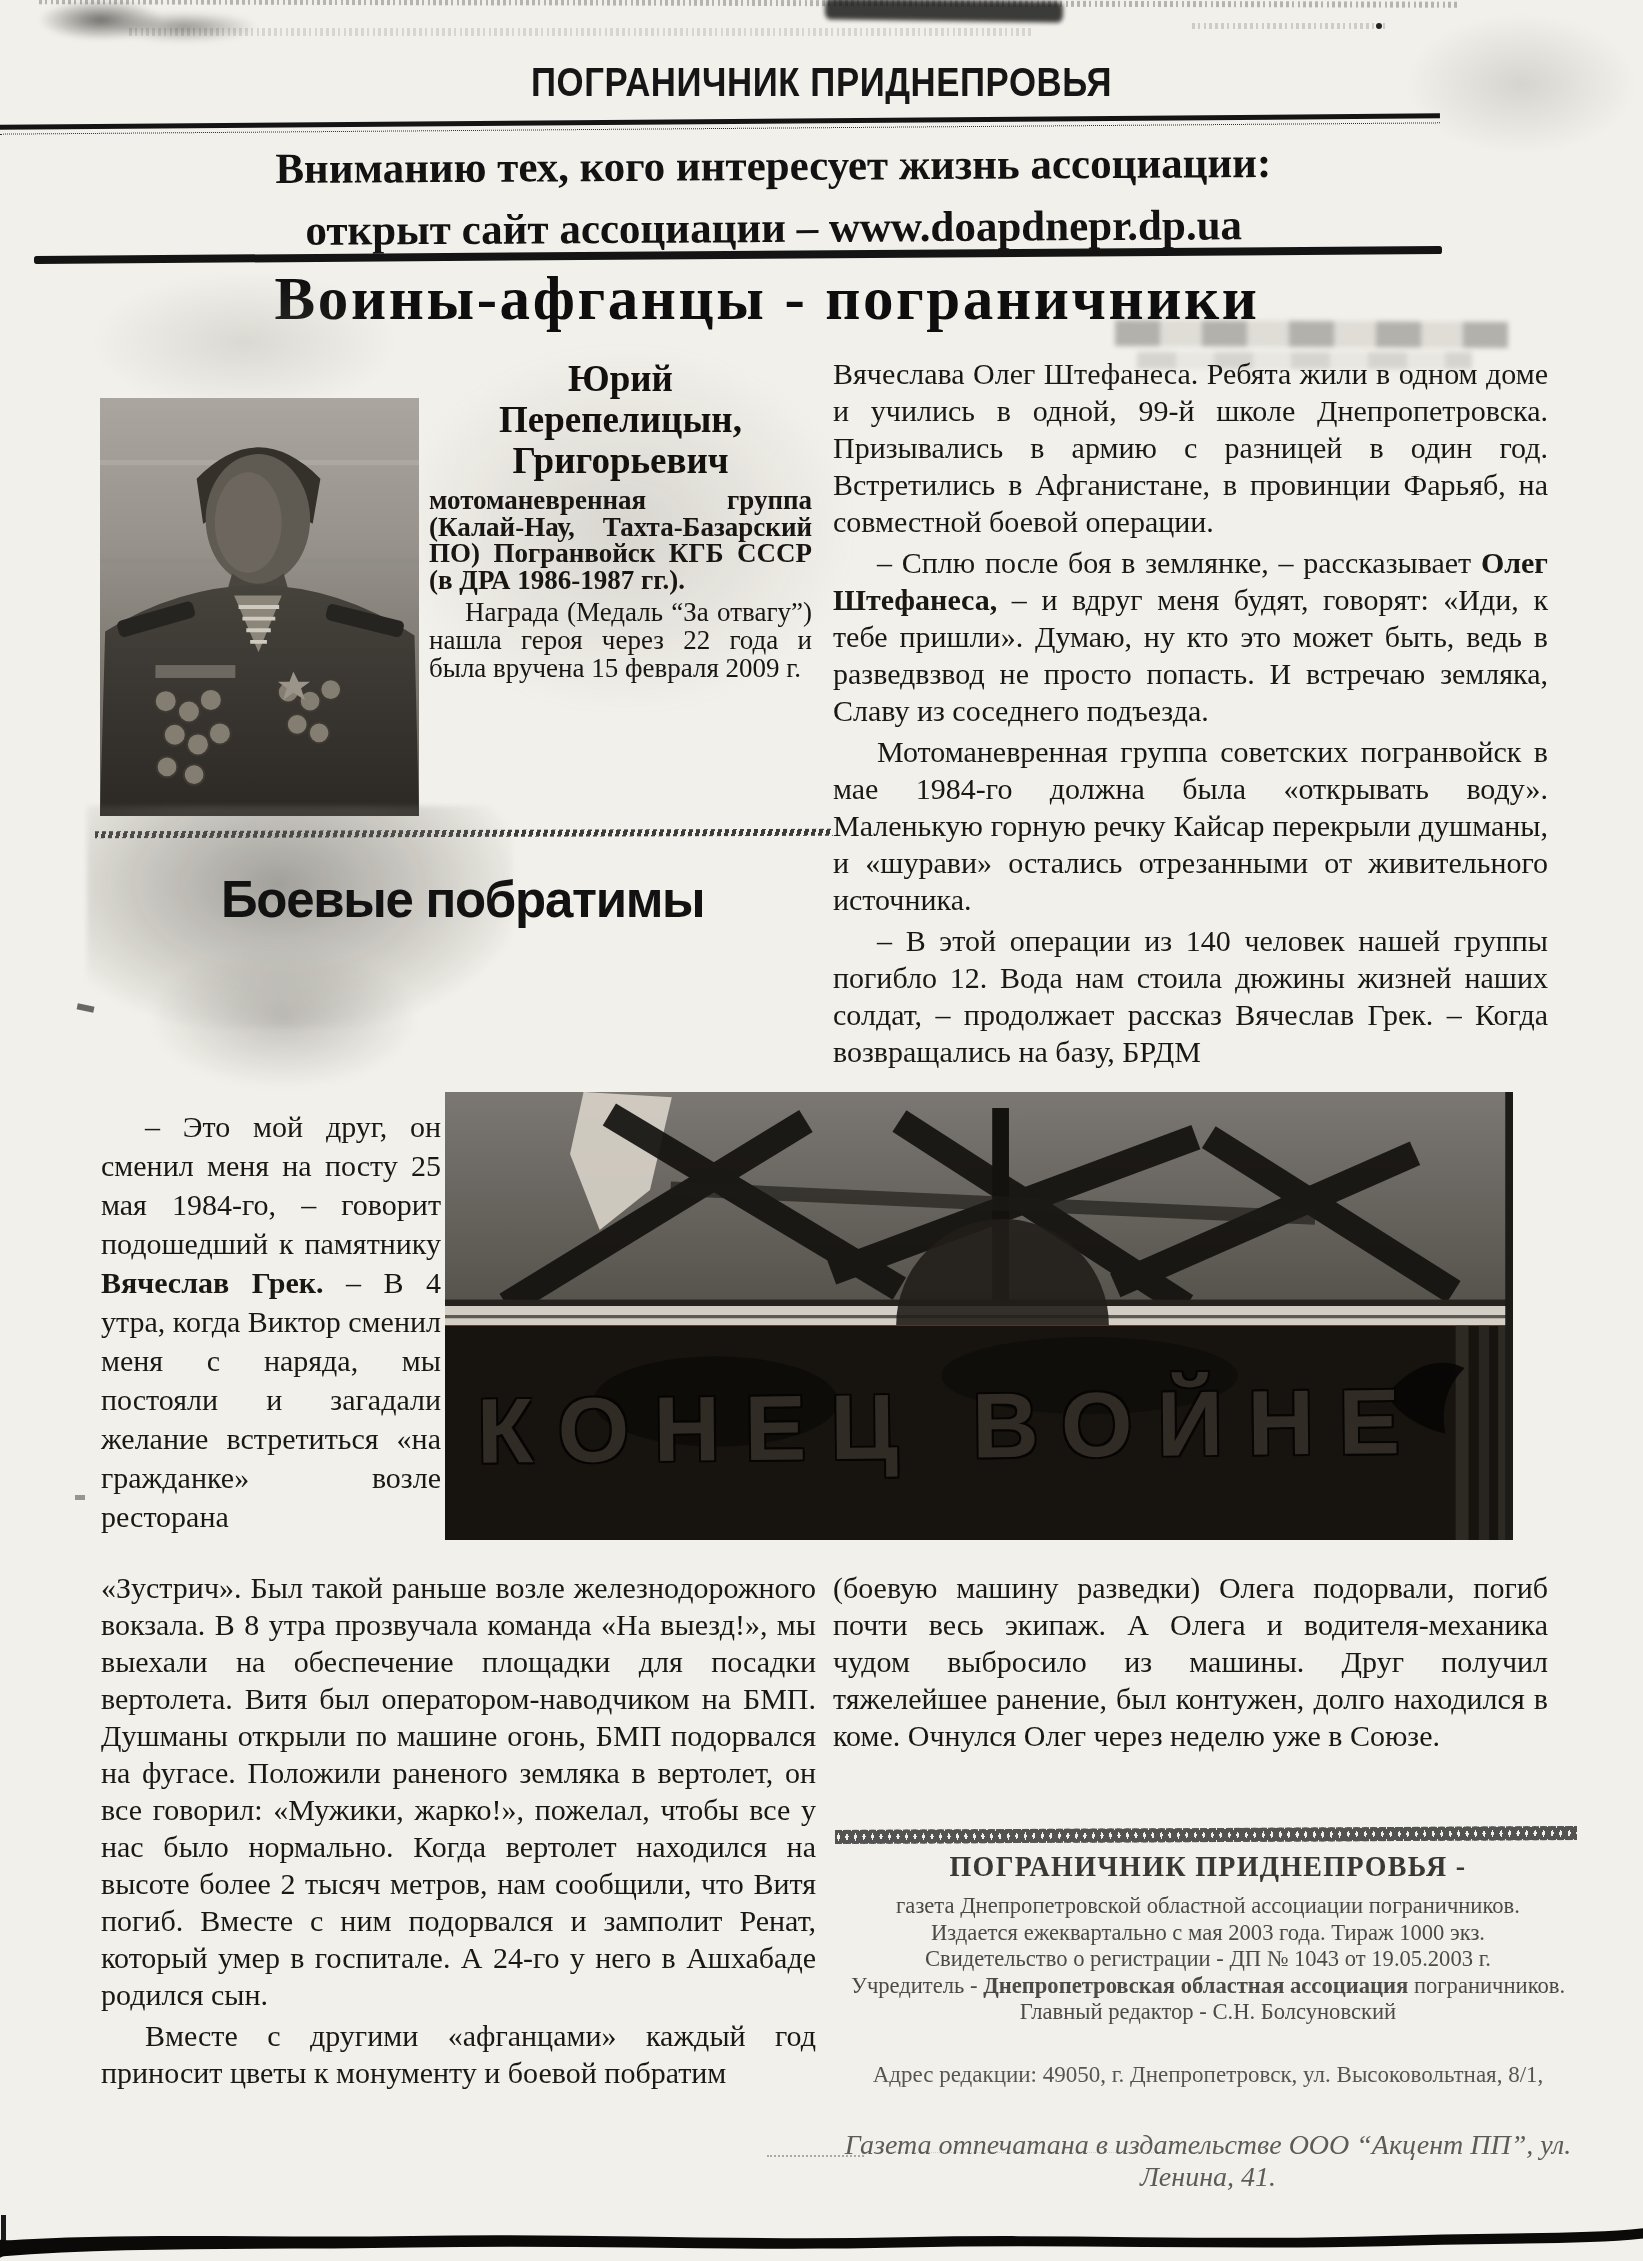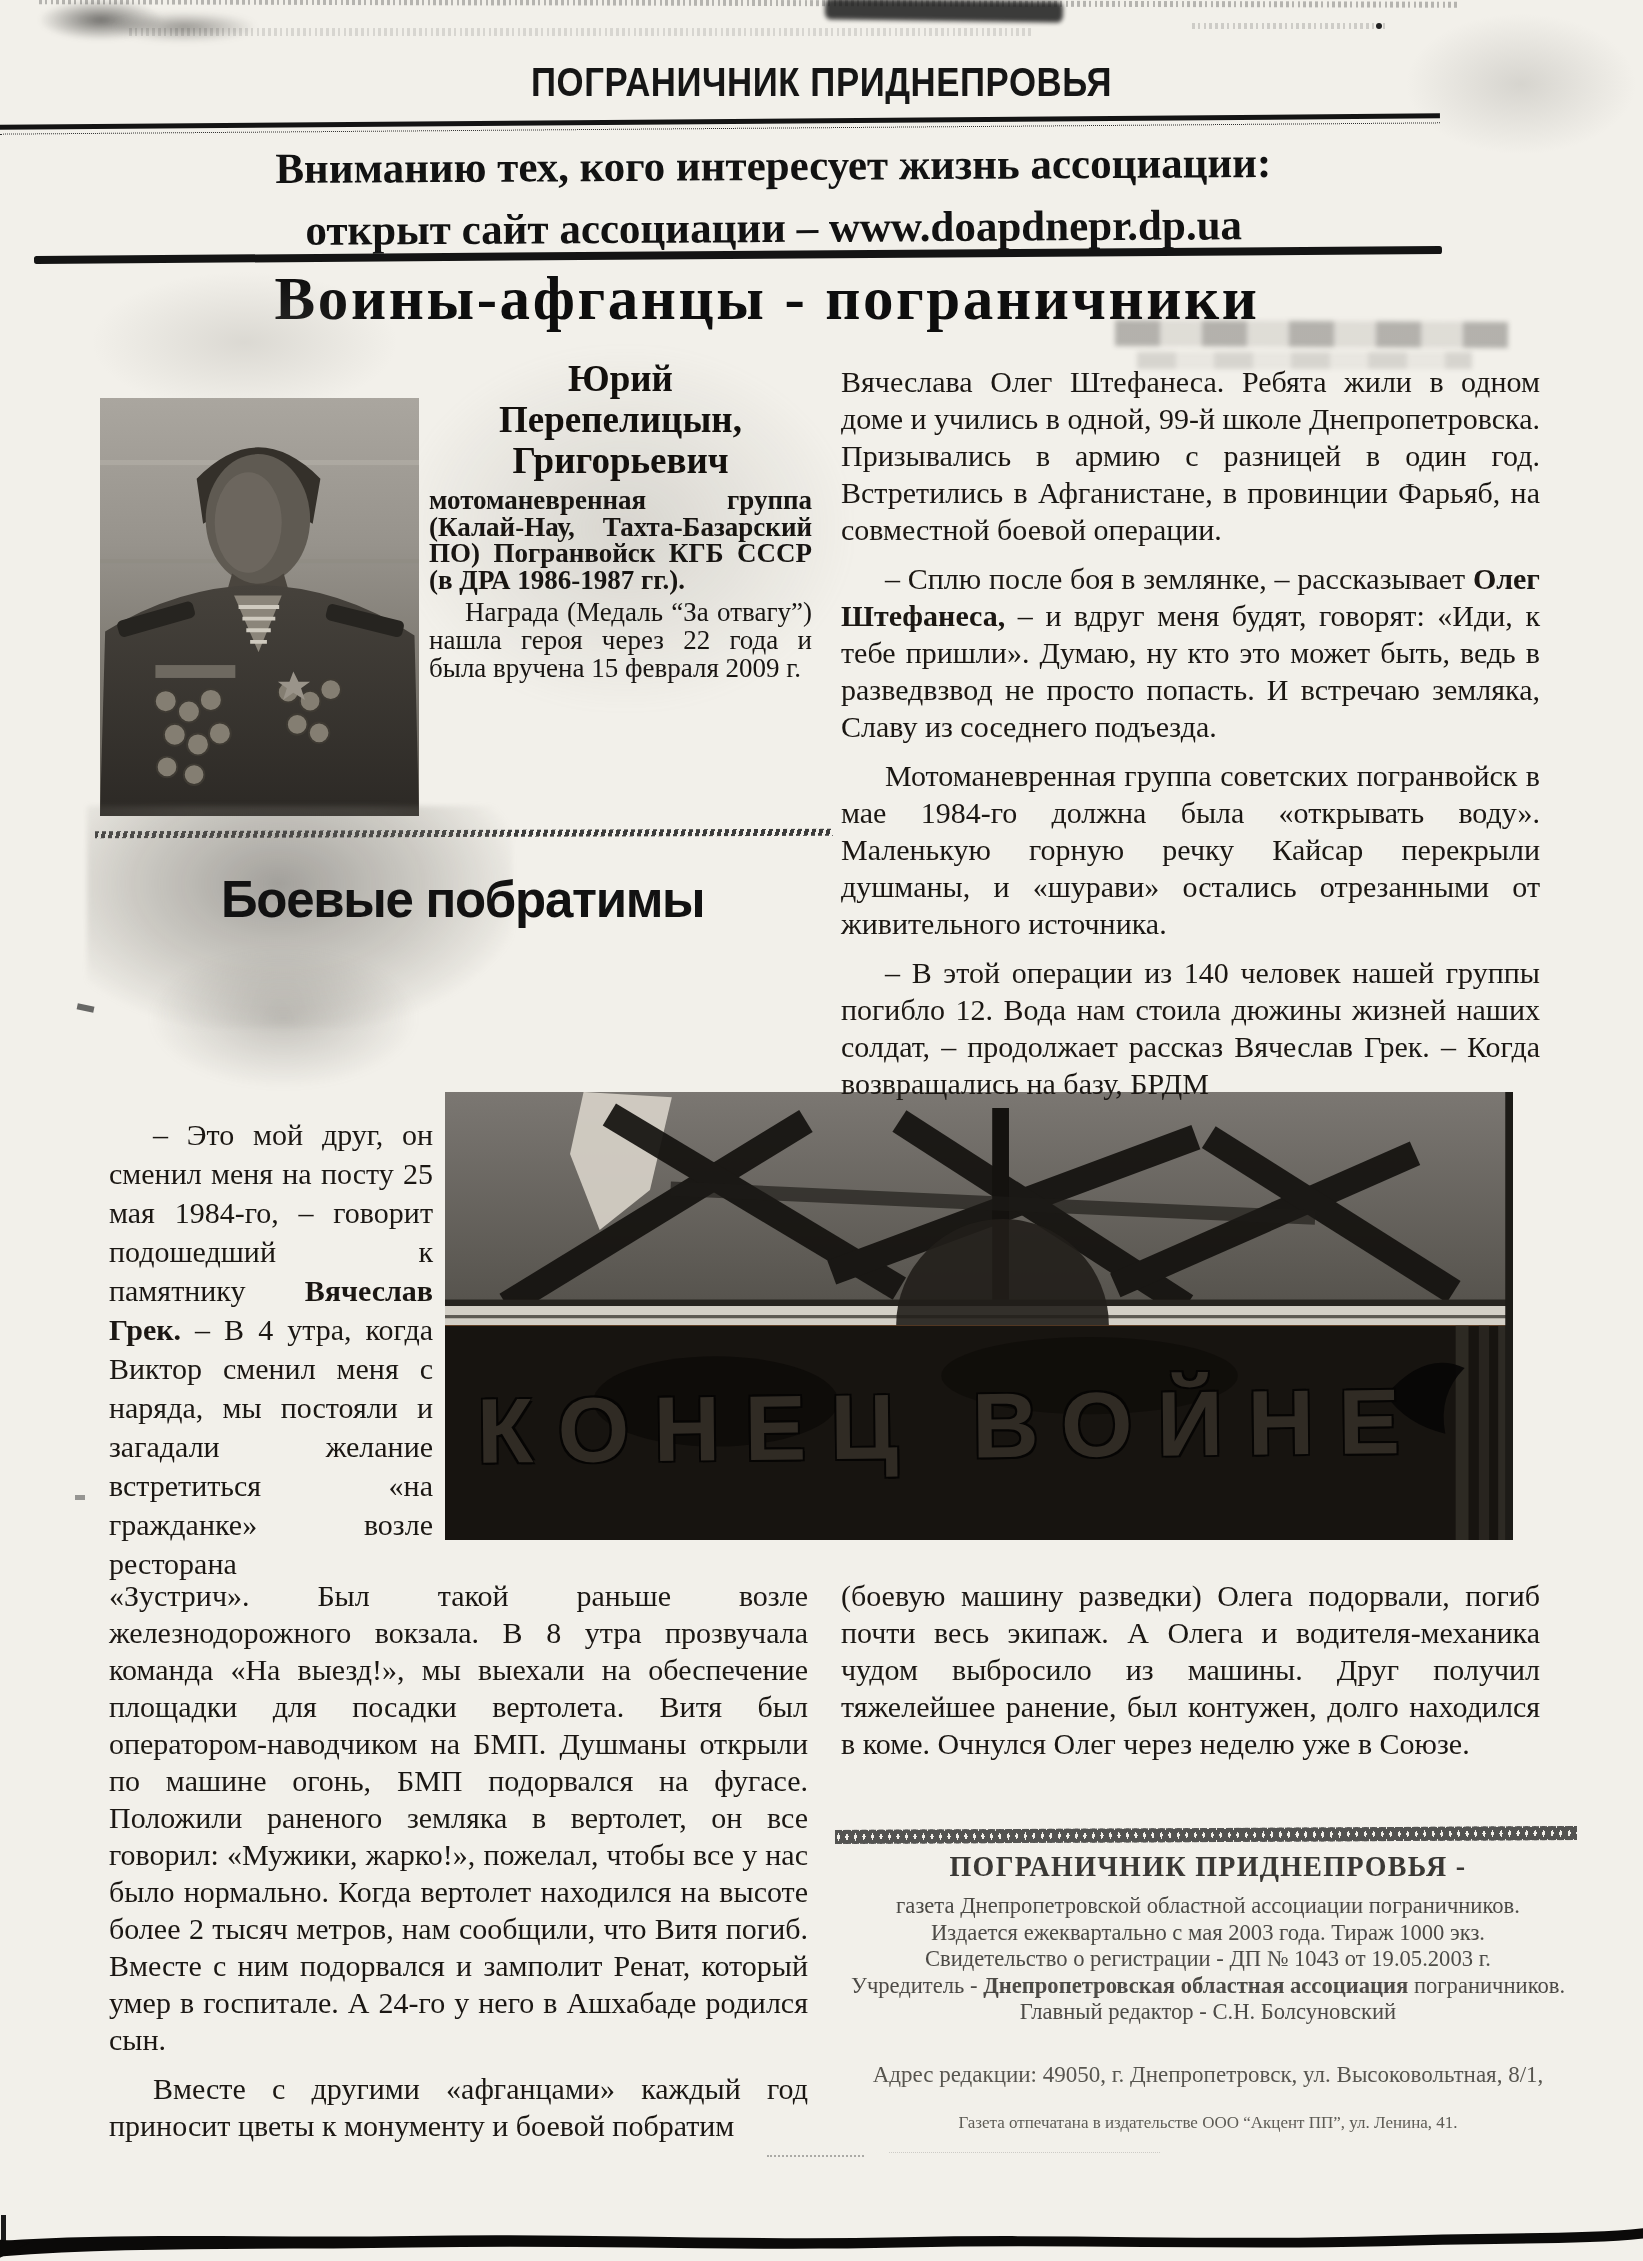--- a/index.html
+++ b/index.html
@@ -12,21 +12,21 @@
             letter-spacing:0.6px;transform:scaleY(1.1) scaleX(.94);color:#161616;}
   .rule-top{left:0;top:119px;width:1440px;height:3.9px;border-top:5.8px solid #141414;
             border-bottom:1.9px dotted #2f2f2f;transform:rotate(-0.45deg);}
   .banner{top:135px;left:110px;width:1327px;text-align:center;font-weight:700;
           font-size:43px;line-height:62px;color:#121212;transform:rotate(-0.35deg);}
   .rule-banner{left:34px;top:251px;width:1408px;height:7.7px;background:#141414;
                transform:rotate(-0.4deg);border-radius:2.6px;}
   .headline{top:264px;left:97px;width:1340px;margin:0;text-align:center;
             font-size:61px;font-weight:700;letter-spacing:2.6px;color:#0e0e0e;}
   
-  .para{font-size:30px;line-height:37px;text-align:justify;margin:12px;color:#1b1713;}
+  .para{font-size:30px;line-height:37px;text-align:justify;margin:4px;color:#1b1713;}
   .indent{text-indent:44px;}
   .col{position:absolute;}
   .col-left-a{left:97px;top:942px;width:723px;}
   .col-narrow{left:97px;top:1103px;width:348px;}
   .col-narrow .para{line-height:39px;}
   .col-left-b{left:97px;top:1565px;width:723px;}
   .col-right-a{left:829px;top:351px;width:723px;}
   .col-right-b{left:829px;top:1565px;width:723px;}
   
   .portrait{left:100px;top:398px;width:319px;height:418px;background:#7c786f;}
@@ -52,21 +52,21 @@
   
   .hatch-imprint{left:835px;top:1828px;width:742px;height:14px;opacity:.8;transform:rotate(-0.3deg);
      background:repeating-linear-gradient(115deg,#2c2c2c 0 4.5px,transparent 4.5px 7.7px),
                 repeating-linear-gradient(65deg,#2c2c2c 0 4.5px,transparent 4.5px 7.7px);}
   .imprint{left:838px;top:1851px;width:740px;text-align:center;}
   .imp-title{font-size:28px;font-weight:700;letter-spacing:1.3px;color:#3a3835;
      transform:scaleY(1.05);margin-bottom:10.3px;}
   .imp-line{font-size:22.6px;line-height:26.4px;color:#4c4a46;}
   .imp-addr{font-size:23px;line-height:28px;color:#57554f;}
   .imp-addr-block{margin-top:36px;}
-  .imp-printed{font-size:17px;color:#5d5b55;margin-top:24px;}
+  .imp-printed{font-size:28px;color:#5d5b55;margin-top:40px;font-style:italic;}
   
   .stain{position:absolute;pointer-events:none;}
   .noiseband{background:repeating-linear-gradient(90deg,rgba(20,20,20,.55) 0 2.6px,transparent 2.6px 5.8px);}
   .bottom-bar{left:0;top:2209px;width:1643px;height:52px;}
 </style>
 </head>
 <body>
 
 <div class="page">
 

